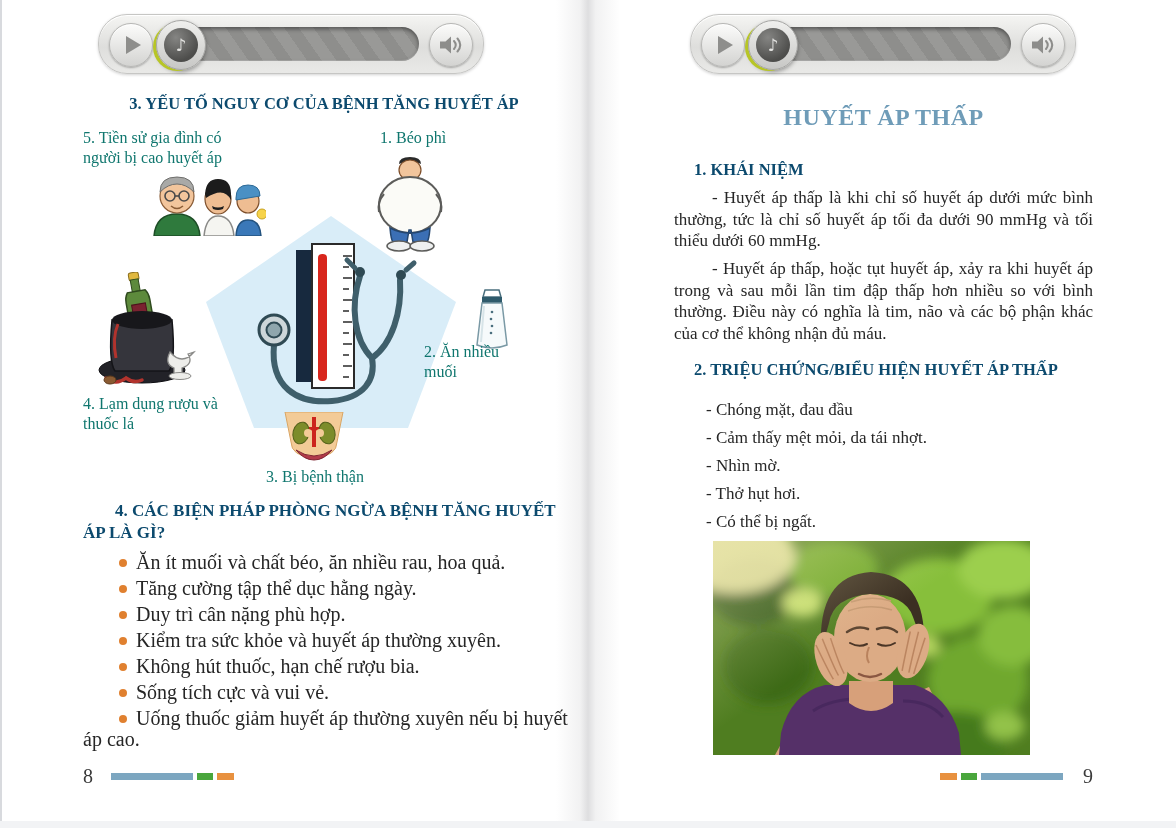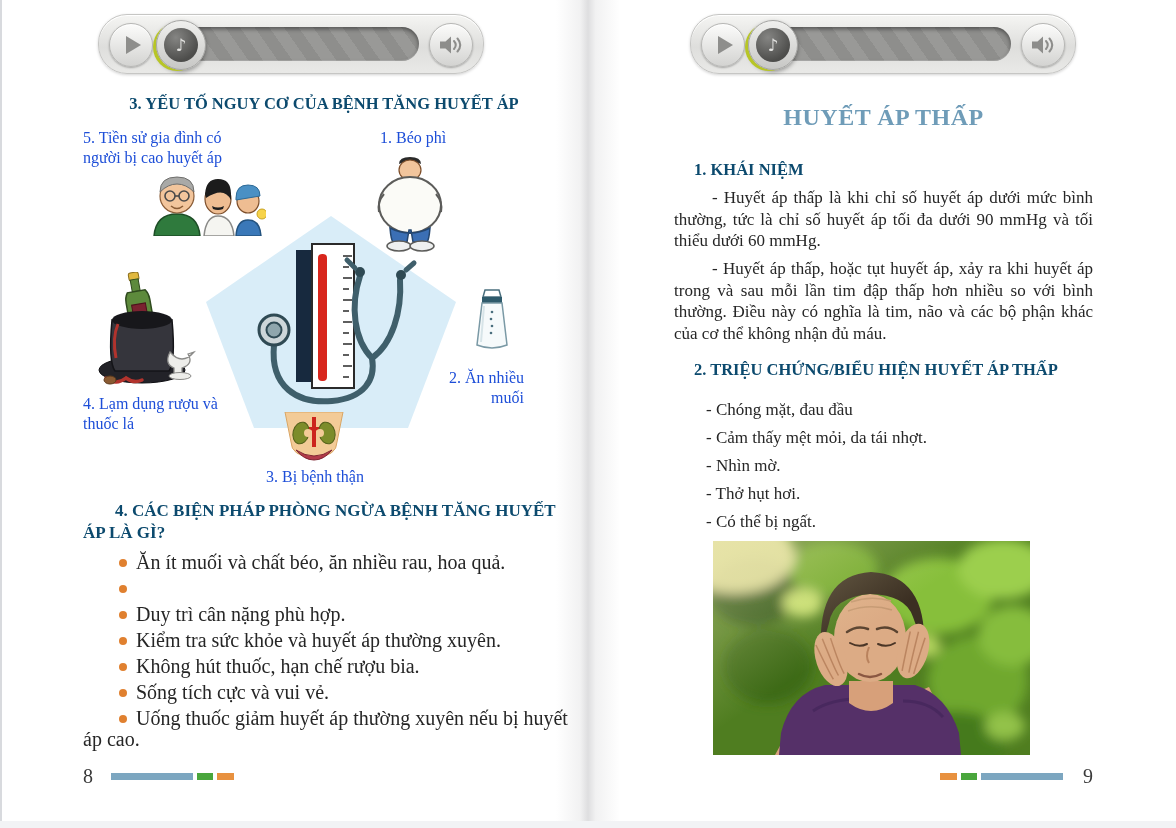--- a/index.html
+++ b/index.html
@@ -31,24 +31,24 @@
          box-shadow:-4px 2px 0 -1px #b7c527, 0 2px 4px rgba(0,0,0,.35);
          display:flex;align-items:center;justify-content:center;cursor:pointer;}
   .thumb-inner{width:34px;height:34px;border-radius:50%;
          background:radial-gradient(circle at 35% 28%,#858583,#4d4d4b 72%);
          display:flex;align-items:center;justify-content:center;color:#e4e4e2;
          font-family:"DejaVu Sans",sans-serif;font-size:17px;line-height:1;}
 
   
   .h-orange{color:#0c4a6e;font-weight:bold;}
   .left-h3{position:absolute;top:94px;left:83px;width:482px;text-align:center;font-size:16.5px;}
-  .diagram-label{position:absolute;font-size:16px;line-height:20px;color:#1d4ed8;}
+  .diagram-label{position:absolute;font-size:16px;line-height:20px;color:#0f766e;}
   .lbl-family{top:128px;left:83px;width:172px;}
   .lbl-obesity{top:128px;left:380px;width:120px;}
-  .lbl-salt{top:368px;left:424px;width:100px;text-align:right;}
+  .lbl-salt{top:342px;left:424px;width:100px;}
   .lbl-alcohol{top:394px;left:83px;width:146px;}
   .lbl-kidney{top:467px;left:235px;width:160px;text-align:center;}
   .left-h4{position:absolute;top:500px;left:83px;width:484px;font-size:17px;line-height:22px;text-indent:32px;}
   .bullets{position:absolute;top:552px;left:83px;width:487px;margin:0;padding:0;font-size:20px;}
   .bullets li{list-style:none;text-indent:36px;line-height:21px;margin:0 0 5px 0;}
   .dot{display:inline-block;width:8px;height:8px;border-radius:50%;background:#e0802f;
        margin-right:9px;vertical-align:2px;}
 
   .right-title{position:absolute;top:104px;left:674px;width:419px;text-align:center;
                font-size:24px;font-weight:bold;color:#6f9cb8;letter-spacing:.5px;}
@@ -193,21 +193,21 @@
     </svg>
 
     <div class="diagram-label lbl-salt">2. Ăn nhiều muối</div>
     <div class="diagram-label lbl-alcohol">4. Lạm dụng rượu và thuốc lá</div>
     <div class="diagram-label lbl-kidney">3. Bị bệnh thận</div>
 
     <div class="left-h4 h-orange">4. CÁC BIỆN PHÁP PHÒNG NGỪA BỆNH TĂNG HUYẾT ÁP LÀ GÌ?</div>
 
     <ul class="bullets">
       <li><span class="dot"></span><span>Ăn ít muối và chất béo, ăn nhiều rau, hoa quả.</span></li>
-      <li><span class="dot"></span></li>
+      <li><span class="dot"></span><span>Tăng cường tập thể dục hằng ngày.</span></li>
       <li><span class="dot"></span><span>Duy trì cân nặng phù hợp.</span></li>
       <li><span class="dot"></span><span>Kiểm tra sức khỏe và huyết áp thường xuyên.</span></li>
       <li><span class="dot"></span><span>Không hút thuốc, hạn chế rượu bia.</span></li>
       <li><span class="dot"></span><span>Sống tích cực và vui vẻ.</span></li>
       <li><span class="dot"></span><span>Uống thuốc giảm huyết áp thường xuyên nếu bị huyết áp cao.</span></li>
     </ul>
 
     <div class="footer-row footer-left">
       <span class="pagenum">8</span>
       <span class="bars">

